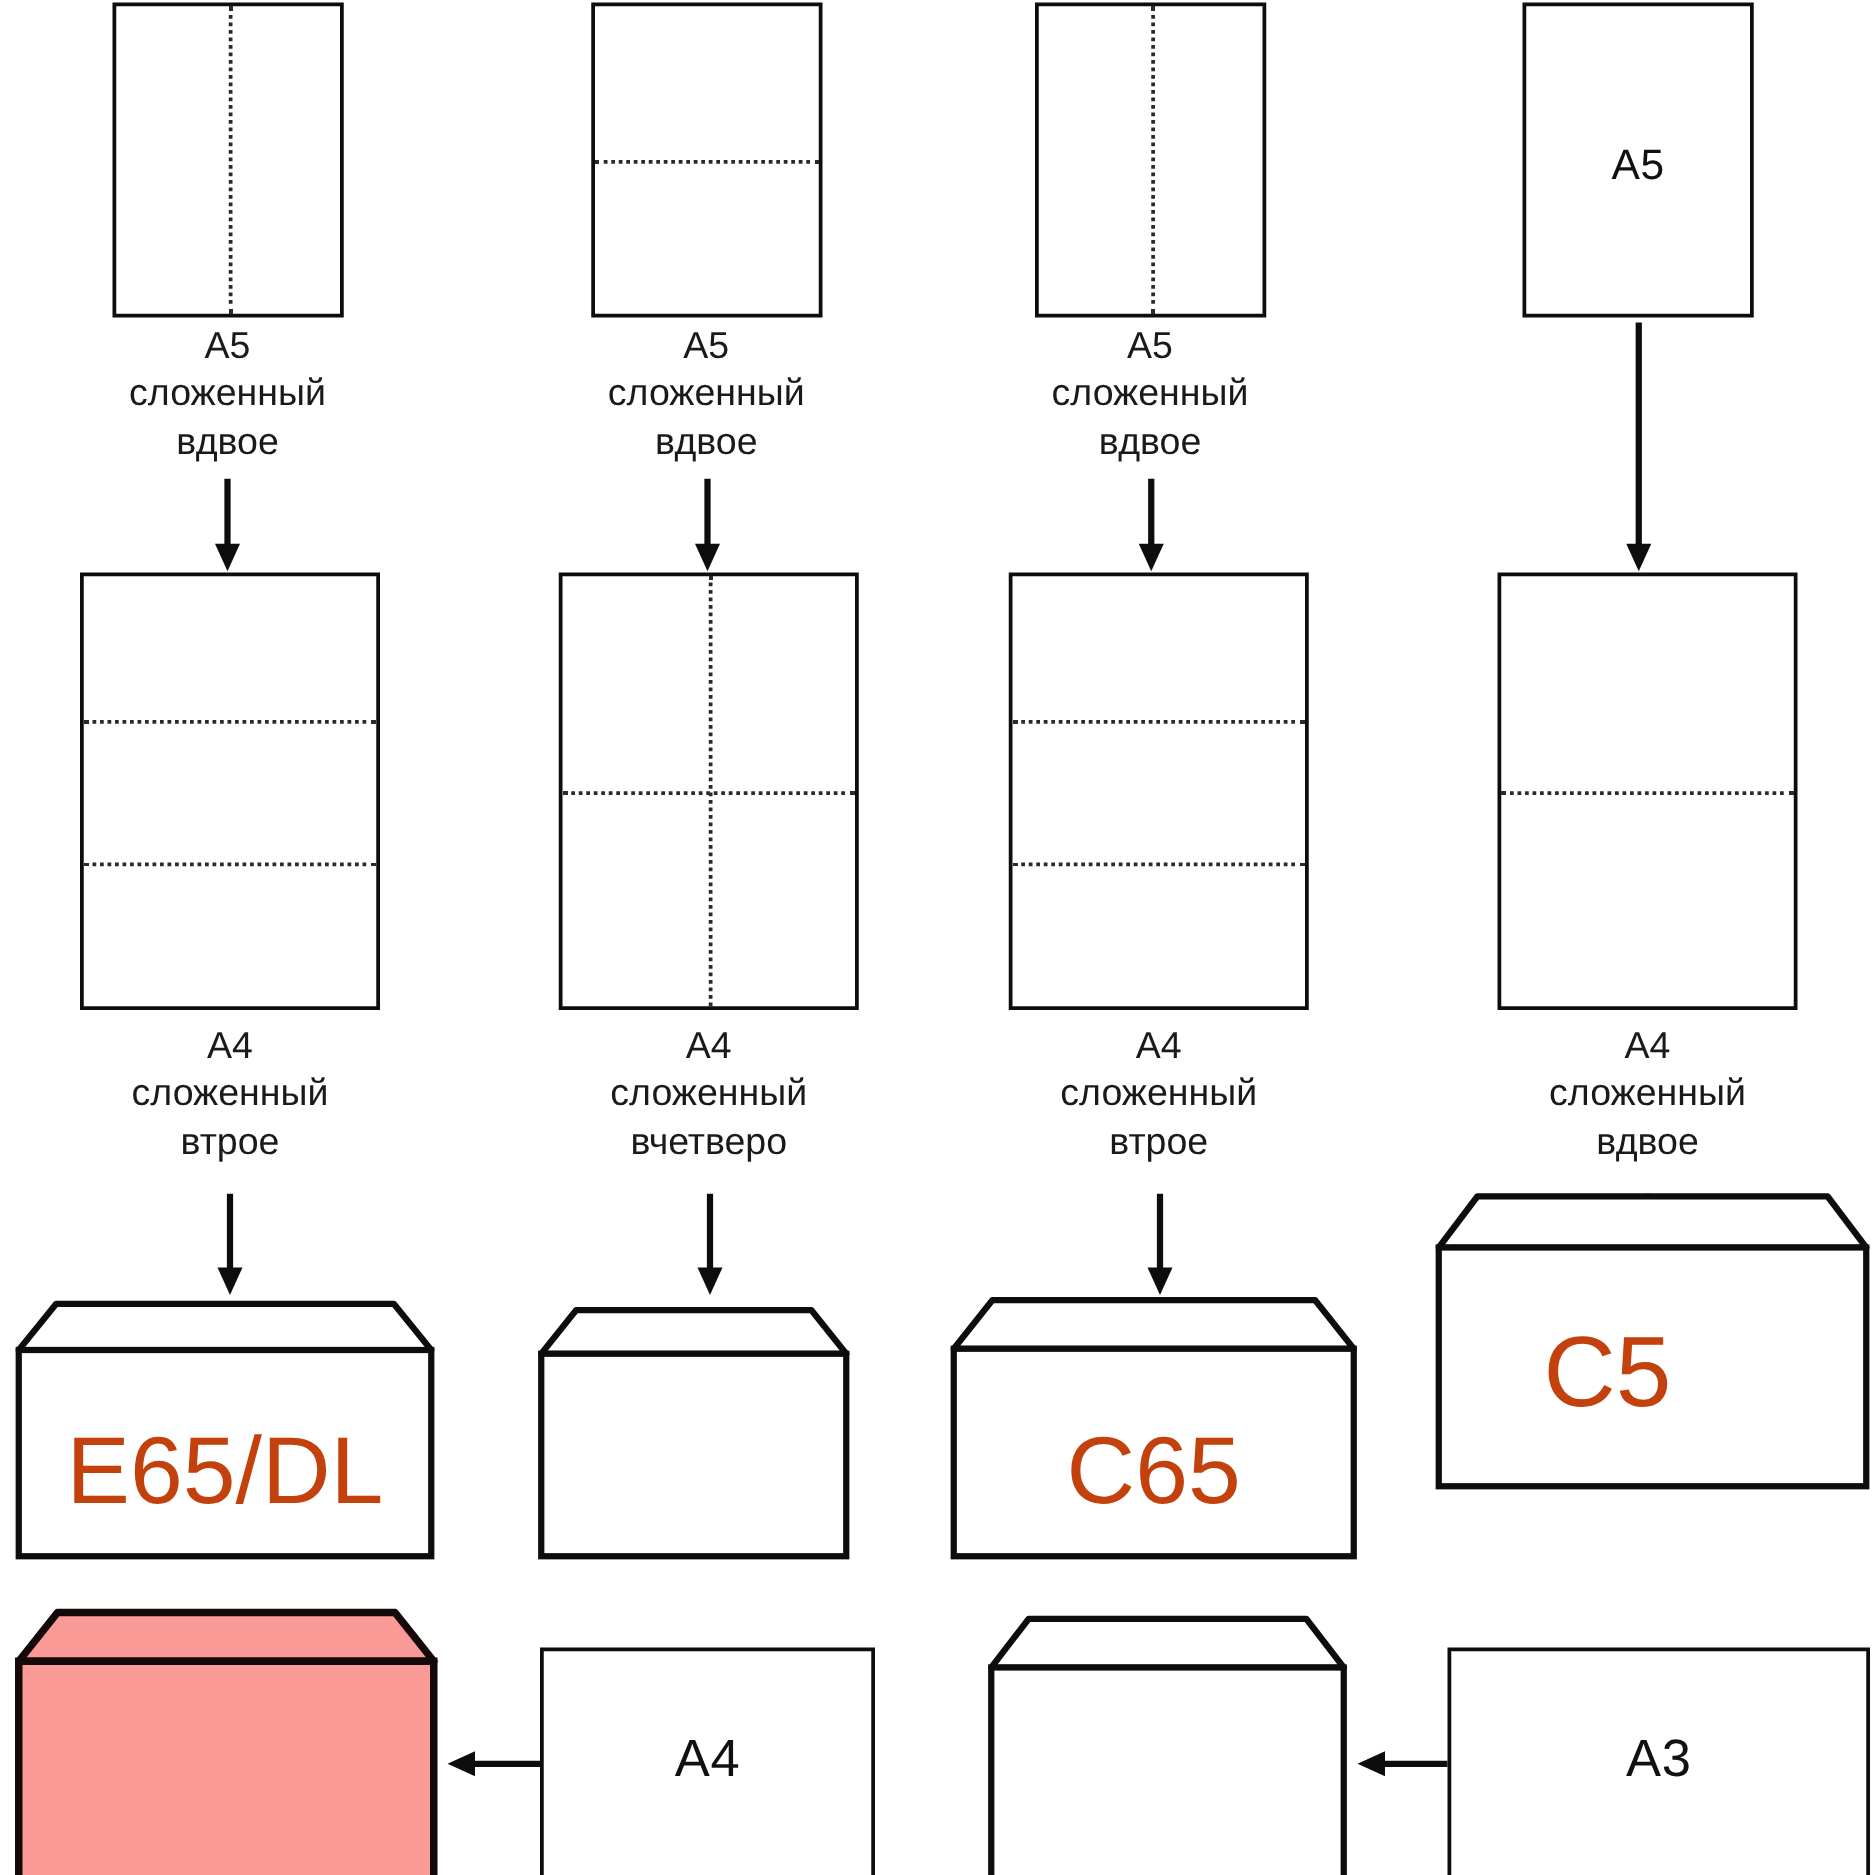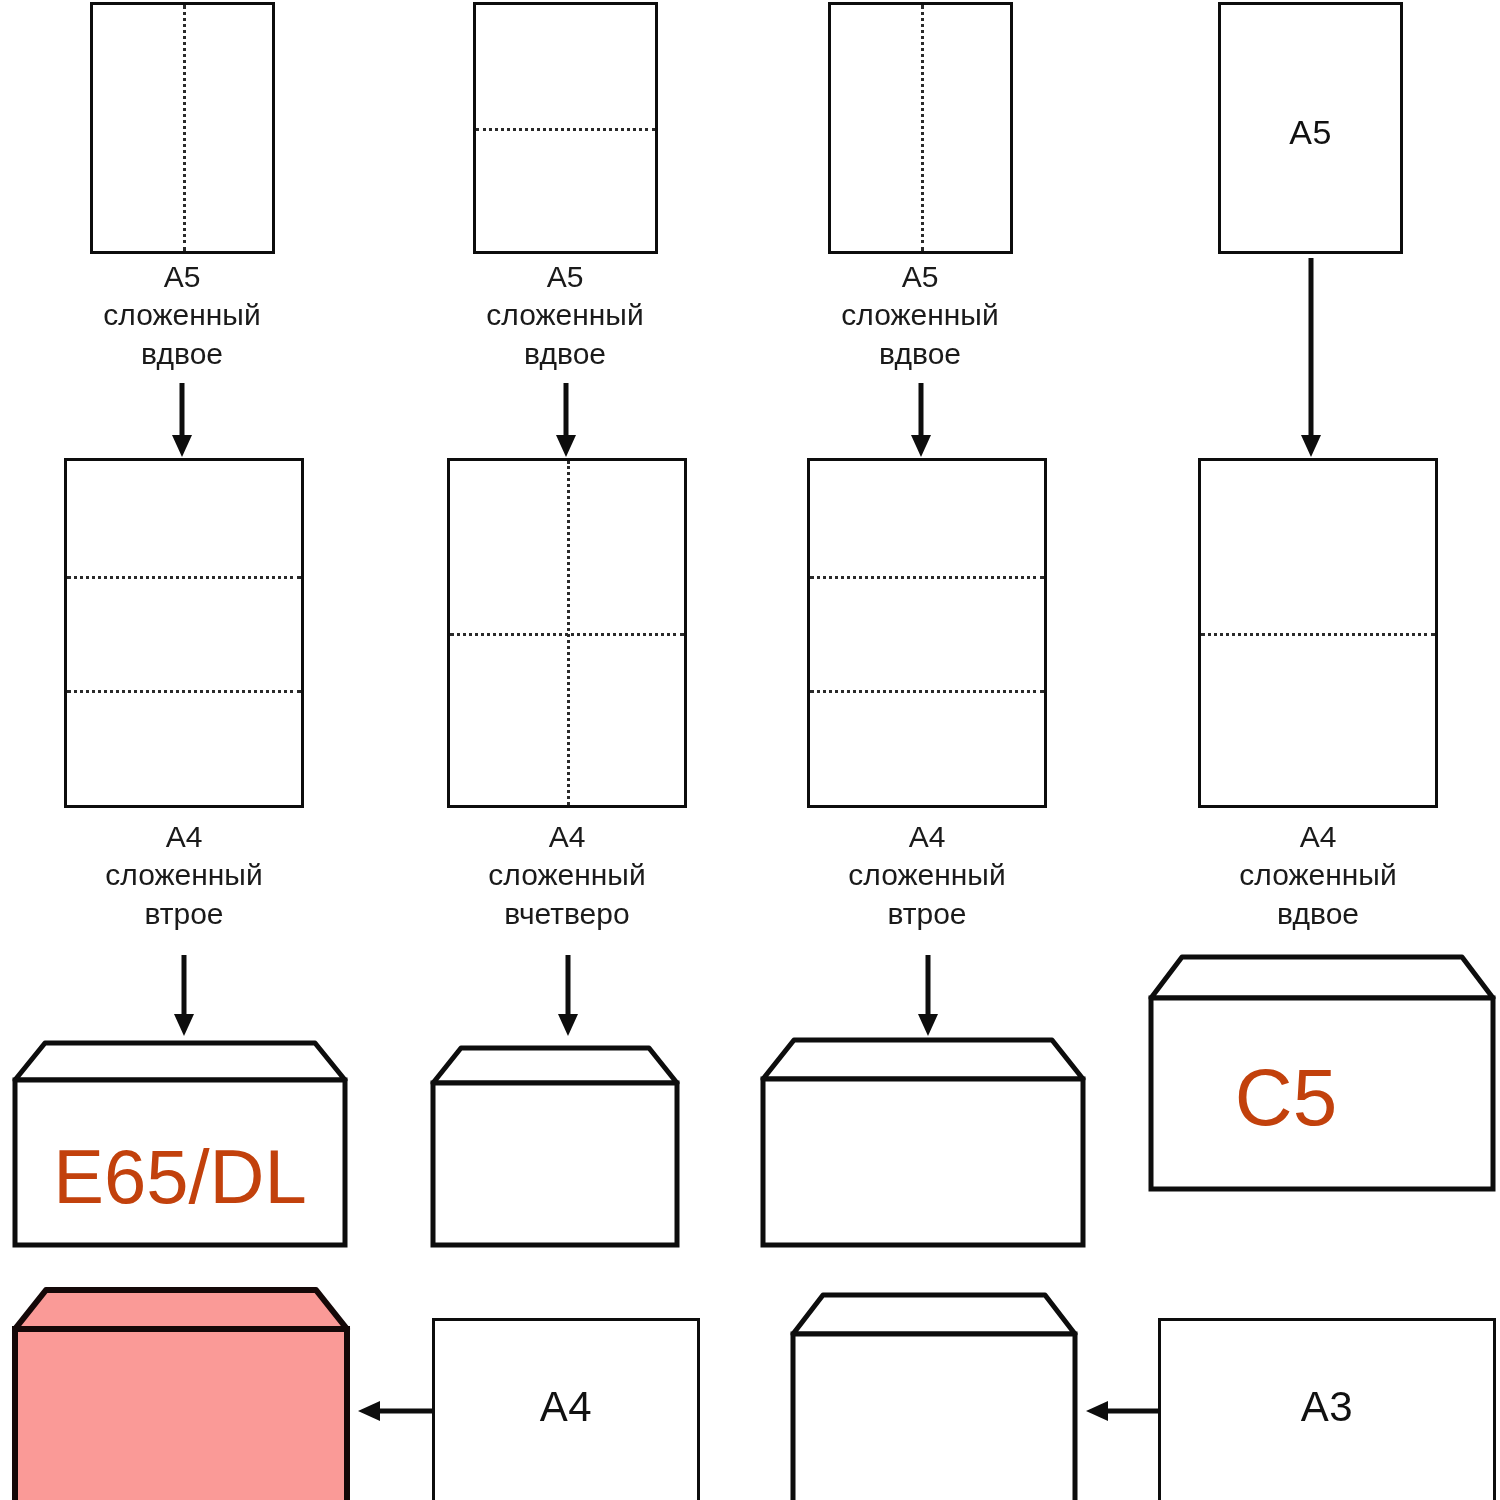--- a/index.html
+++ b/index.html
@@ -207,20 +207,21 @@
       <polygon points="3,40 31,5 219,5 247,40" fill="#ffffff" stroke="#0d0d0d" stroke-width="5" stroke-linejoin="round"></polygon>
       <rect x="3" y="40" width="244" height="162" fill="#ffffff" stroke="#0d0d0d" stroke-width="5"></rect>
     </svg>
   </div>
 
   <div class="envelope" style="left:760px; top:1035px; width:326px; height:213px;">
     <svg width="326" height="213" viewBox="0 0 326 213">
       <polygon points="3,44 34,5 292,5 323,44" fill="#ffffff" stroke="#0d0d0d" stroke-width="5" stroke-linejoin="round"></polygon>
       <rect x="3" y="44" width="320" height="166" fill="#ffffff" stroke="#0d0d0d" stroke-width="5"></rect>
     </svg>
+    <div class="env-label" style="top:98px; font-size:76px;">C65</div>
   </div>
 
   <div class="envelope" style="left:1148px; top:952px; width:276px; height:240px;">
     <svg width="348" height="240" viewBox="0 0 348 240">
       <polygon points="3,46 34,5 314,5 345,46" fill="#ffffff" stroke="#0d0d0d" stroke-width="5" stroke-linejoin="round"></polygon>
       <rect x="3" y="46" width="342" height="191" fill="#ffffff" stroke="#0d0d0d" stroke-width="5"></rect>
     </svg>
     <div class="env-label" style="top:100px; font-size:80px;">C5</div>
   </div>
 

